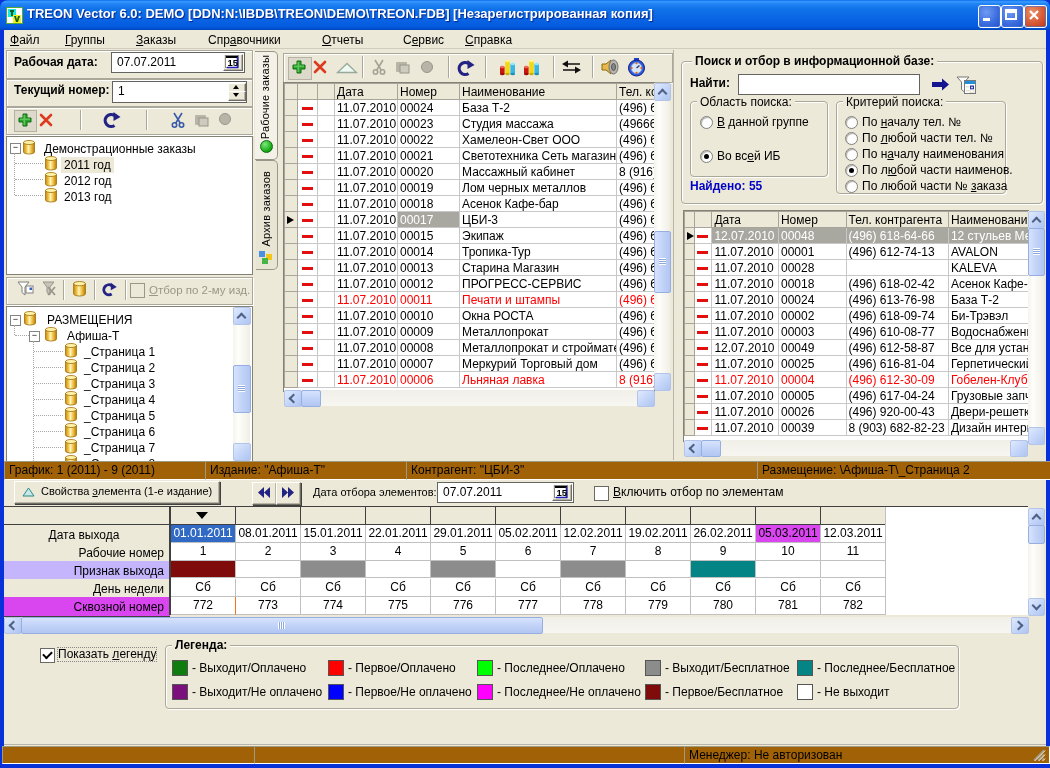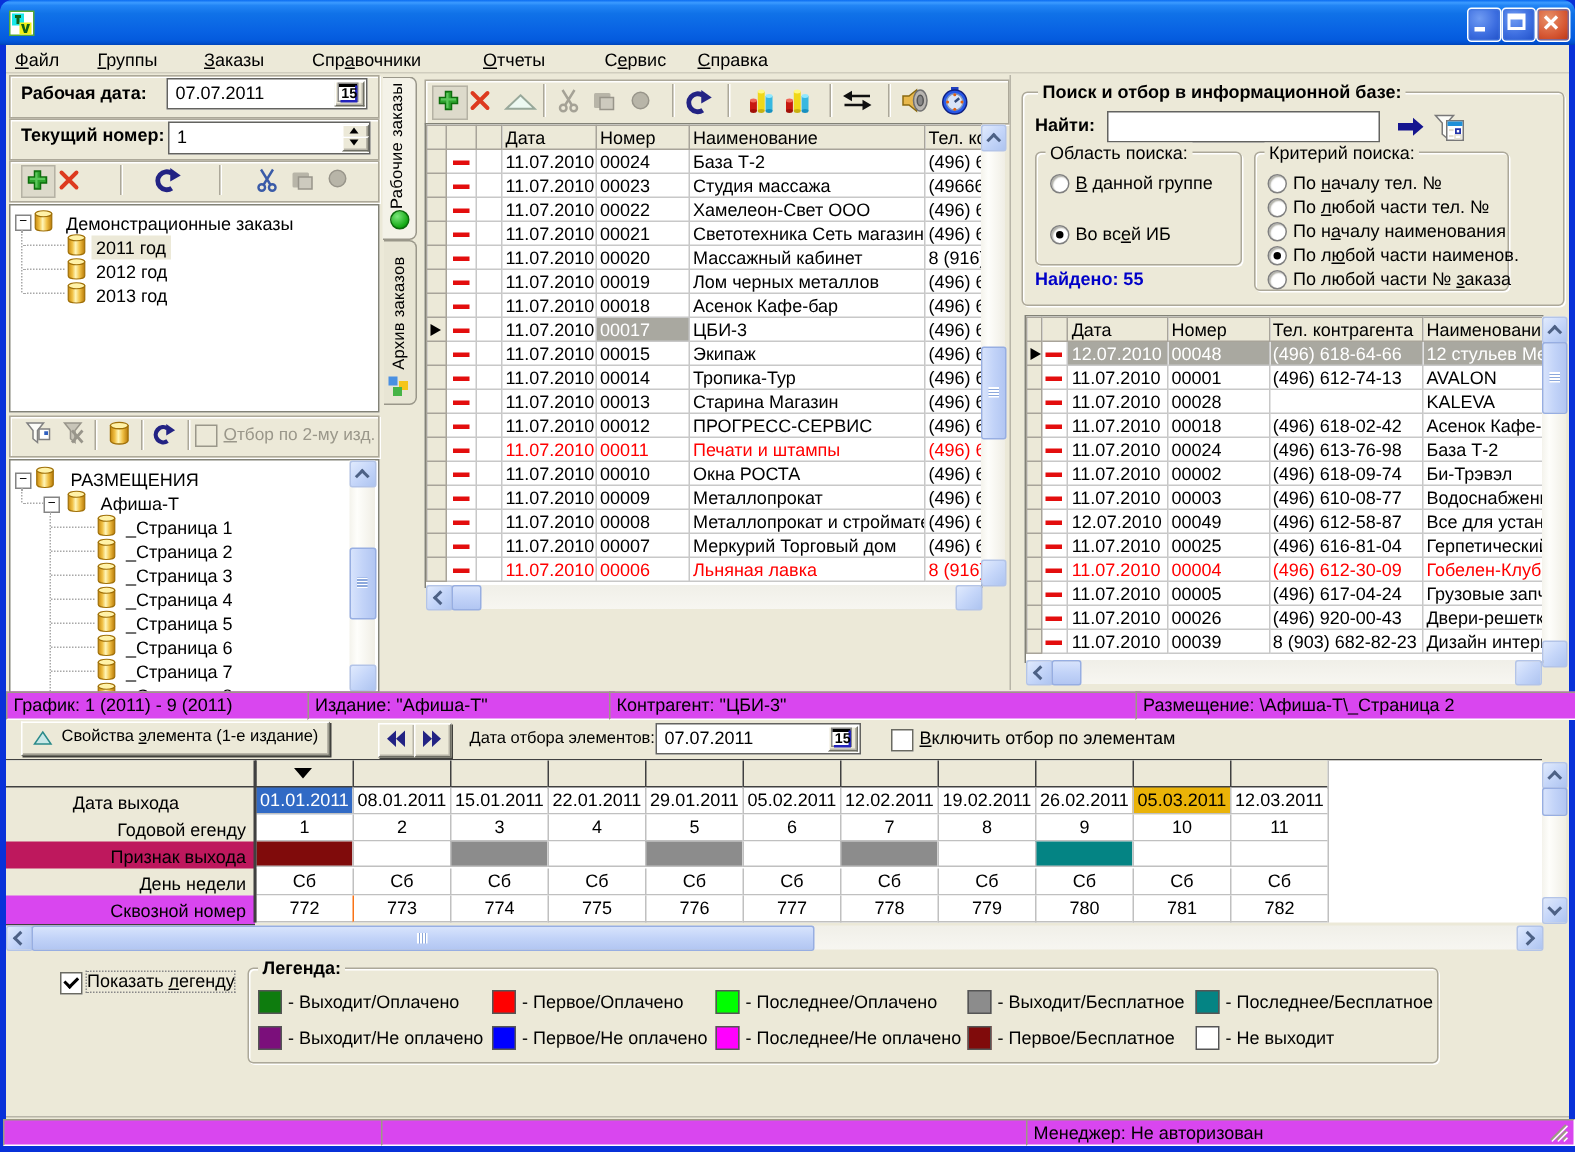--- a/index.html
+++ b/index.html
@@ -43,21 +43,21 @@
 .ti{position:absolute;white-space:nowrap;font-size:12px;}
 .pm{position:absolute;width:9px;height:9px;background:#fff;border:1px solid #848484;font-size:9px;line-height:7px;text-align:center;color:#000;}
 svg{position:absolute;overflow:visible;}
 .vtext{writing-mode:vertical-rl;transform:rotate(180deg);font-size:11px;white-space:nowrap;letter-spacing:0.2px;}
 .btn{background:#ECE9D8;border:1px solid #fff;border-right-color:#6E6E64;border-bottom-color:#6E6E64;box-shadow:inset -1px -1px 0 #B8B5A8;}
 .radio{width:11px;height:11px;border-radius:50%;background:#fff;border:1px solid #808080;box-shadow:inset 1px 1px 1px #B0B0A8;}
 .radio.sel::after{content:"";position:absolute;left:3px;top:3px;width:5px;height:5px;border-radius:50%;background:#000;}
 .rowptr{display:inline-block;width:0;height:0;border-top:4px solid transparent;border-bottom:4px solid transparent;border-left:7px solid #000;vertical-align:middle;}
 .chk{width:13px;height:13px;background:#fff;border:1px solid #6A6A62;}
 .chk::after{content:"";position:absolute;left:2px;top:2px;width:7px;height:4px;border-left:2px solid #000;border-bottom:2px solid #000;transform:rotate(-45deg);}
-.sunkp{background:#d946ef;border:1px solid #9D9A84;border-right-color:#fff;border-bottom-color:#fff;padding:1px 0 0 4px;white-space:nowrap;overflow:hidden;}
+.sunkp{background:#a16207;border:1px solid #9D9A84;border-right-color:#fff;border-bottom-color:#fff;padding:1px 0 0 4px;white-space:nowrap;overflow:hidden;}
 .btn2{background:#ECE9D8;border:1px solid #fff;border-right-color:#6E6E64;border-bottom-color:#6E6E64;box-shadow:inset -1px -1px 0 #B8B5A8, 1px 1px 0 #40403c;}
 .gl{position:absolute;width:14px;height:14px;border:1px solid #555;}
 .gll{position:absolute;white-space:nowrap;}
 .sbtn::after{content:"";position:absolute;width:0;height:0;}
 .up::after{left:4px;top:6px;width:5px;height:5px;border-left:2px solid #4D6185;border-top:2px solid #4D6185;transform:rotate(45deg);}
 .dn::after{left:4px;top:3px;width:5px;height:5px;border-right:2px solid #4D6185;border-bottom:2px solid #4D6185;transform:rotate(45deg);}
 .lf::after{left:5px;top:4px;width:5px;height:5px;border-left:2px solid #4D6185;border-bottom:2px solid #4D6185;transform:rotate(45deg);}
 .rt::after{left:3px;top:4px;width:5px;height:5px;border-right:2px solid #4D6185;border-top:2px solid #4D6185;transform:rotate(45deg);}
 .grip{position:absolute;left:4px;width:7px;height:7px;background:repeating-linear-gradient(180deg,#fff 0 1px,#8CA8DC 1px 2px);}
 .griph{position:absolute;top:4px;width:7px;height:7px;background:repeating-linear-gradient(90deg,#fff 0 1px,#8CA8DC 1px 2px);}
@@ -81,20 +81,21 @@
 </svg>
 <div id="win">
  <div id="titlebar" class="abs"></div>
  <svg class="abs" style="left:6px;top:7px" width="17" height="17" viewBox="0 0 17 17">
   <rect x="0.5" y="0.5" width="16" height="16" fill="#fff" stroke="#56A836"></rect>
   <rect x="2" y="2" width="8" height="8" fill="#18E8E8"></rect>
   <path d="M4 3h4v2h-1v4h-2v-4h-1z" fill="#106018"></path>
   <rect x="7" y="8" width="8" height="8" fill="#F2F215"></rect>
   <path d="M8 9l2 6h2l2-6h-2l-1 4l-1-4z" fill="#106018"></path>
  </svg>
+ <div id="titletext" class="abs lbl">TREON Vector 6.0: DEMO [DDN:N:\IBDB\TREON\DEMO\TREON.FDB] [Незарегистрированная копия]</div>
  <div class="abs tbtn b" style="left:978px">
       <svg width="19" height="19" viewBox="0 0 19 19">
         <rect x="4" y="12" width="7" height="3" fill="#fff"></rect>
       </svg>
     </div>
  <div class="abs tbtn b" style="left:1001px">
       <svg width="19" height="19" viewBox="0 0 19 19">
         <rect x="4" y="4" width="10" height="9" fill="none" stroke="#fff" stroke-width="2"></rect>
         <rect x="4" y="4" width="10" height="3" fill="#fff"></rect>
       </svg>
@@ -796,34 +797,34 @@
   <div class="abs" style="left:365px;top:507px;width:64px;height:17px;background:#ECE9D8;border-left:1px solid #404040;border-bottom:2px solid #404040"></div>
   <div class="abs" style="left:430px;top:507px;width:64px;height:17px;background:#ECE9D8;border-left:1px solid #404040;border-bottom:2px solid #404040"></div>
   <div class="abs" style="left:495px;top:507px;width:64px;height:17px;background:#ECE9D8;border-left:1px solid #404040;border-bottom:2px solid #404040"></div>
   <div class="abs" style="left:560px;top:507px;width:64px;height:17px;background:#ECE9D8;border-left:1px solid #404040;border-bottom:2px solid #404040"></div>
   <div class="abs" style="left:625px;top:507px;width:64px;height:17px;background:#ECE9D8;border-left:1px solid #404040;border-bottom:2px solid #404040"></div>
   <div class="abs" style="left:690px;top:507px;width:64px;height:17px;background:#ECE9D8;border-left:1px solid #404040;border-bottom:2px solid #404040"></div>
   <div class="abs" style="left:755px;top:507px;width:64px;height:17px;background:#ECE9D8;border-left:1px solid #404040;border-bottom:2px solid #404040"></div>
   <div class="abs" style="left:820px;top:507px;width:64px;height:17px;background:#ECE9D8;border-left:1px solid #404040;border-bottom:2px solid #404040"></div>
   <div class="abs arrow" style="left:196px;top:512px;border-left:6px solid transparent;border-right:6px solid transparent;border-top:7px solid #000"></div>
   <div class="abs" style="left:4px;top:525px;width:160px;height:16px;background:#ECE9D8;border-bottom:1px solid #404040;text-align:center;padding:3px 6px 0 0;font-size:12px">Дата выхода</div>
-  <div class="abs" style="left:4px;top:543px;width:160px;height:16px;background:#ECE9D8;border-bottom:1px solid #404040;text-align:right;padding:3px 6px 0 0;font-size:12px">Годовой егенду</div>
-  <div class="abs" style="left:4px;top:561px;width:160px;height:16px;background:#be185d;border-bottom:1px solid #404040;text-align:right;padding:3px 6px 0 0;font-size:12px">Признак выхода</div>
+  <div class="abs" style="left:4px;top:543px;width:160px;height:16px;background:#ECE9D8;border-bottom:1px solid #404040;text-align:right;padding:3px 6px 0 0;font-size:12px">Рабочие номер</div>
+  <div class="abs" style="left:4px;top:561px;width:160px;height:16px;background:#c4b5fd;border-bottom:1px solid #404040;text-align:right;padding:3px 6px 0 0;font-size:12px">Признак выхода</div>
   <div class="abs" style="left:4px;top:579px;width:160px;height:16px;background:#ECE9D8;border-bottom:1px solid #404040;text-align:right;padding:3px 6px 0 0;font-size:12px">День недели</div>
   <div class="abs" style="left:4px;top:597px;width:160px;height:16px;background:#d946ef;border-bottom:1px solid #404040;text-align:right;padding:3px 6px 0 0;font-size:12px">Сквозной номер</div>
   <div class="abs" style="left:170px;top:525px;width:64px;height:16px;background:#316AC5;color:#fff;border-left:1px solid #C0C0C0;border-bottom:1px solid #C0C0C0;text-align:center;font-size:12px;padding-top:1px">01.01.2011</div>
   <div class="abs" style="left:235px;top:525px;width:64px;height:16px;background:#fff;color:#000;border-left:1px solid #C0C0C0;border-bottom:1px solid #C0C0C0;text-align:center;font-size:12px;padding-top:1px">08.01.2011</div>
   <div class="abs" style="left:300px;top:525px;width:64px;height:16px;background:#fff;color:#000;border-left:1px solid #C0C0C0;border-bottom:1px solid #C0C0C0;text-align:center;font-size:12px;padding-top:1px">15.01.2011</div>
   <div class="abs" style="left:365px;top:525px;width:64px;height:16px;background:#fff;color:#000;border-left:1px solid #C0C0C0;border-bottom:1px solid #C0C0C0;text-align:center;font-size:12px;padding-top:1px">22.01.2011</div>
   <div class="abs" style="left:430px;top:525px;width:64px;height:16px;background:#fff;color:#000;border-left:1px solid #C0C0C0;border-bottom:1px solid #C0C0C0;text-align:center;font-size:12px;padding-top:1px">29.01.2011</div>
   <div class="abs" style="left:495px;top:525px;width:64px;height:16px;background:#fff;color:#000;border-left:1px solid #C0C0C0;border-bottom:1px solid #C0C0C0;text-align:center;font-size:12px;padding-top:1px">05.02.2011</div>
   <div class="abs" style="left:560px;top:525px;width:64px;height:16px;background:#fff;color:#000;border-left:1px solid #C0C0C0;border-bottom:1px solid #C0C0C0;text-align:center;font-size:12px;padding-top:1px">12.02.2011</div>
   <div class="abs" style="left:625px;top:525px;width:64px;height:16px;background:#fff;color:#000;border-left:1px solid #C0C0C0;border-bottom:1px solid #C0C0C0;text-align:center;font-size:12px;padding-top:1px">19.02.2011</div>
   <div class="abs" style="left:690px;top:525px;width:64px;height:16px;background:#fff;color:#000;border-left:1px solid #C0C0C0;border-bottom:1px solid #C0C0C0;text-align:center;font-size:12px;padding-top:1px">26.02.2011</div>
-  <div class="abs" style="left:755px;top:525px;width:64px;height:16px;background:#eab308;color:#000;border-left:1px solid #C0C0C0;border-bottom:1px solid #C0C0C0;text-align:center;font-size:12px;padding-top:1px">05.03.2011</div>
+  <div class="abs" style="left:755px;top:525px;width:64px;height:16px;background:#d946ef;color:#000;border-left:1px solid #C0C0C0;border-bottom:1px solid #C0C0C0;text-align:center;font-size:12px;padding-top:1px">05.03.2011</div>
   <div class="abs" style="left:820px;top:525px;width:64px;height:16px;background:#fff;color:#000;border-left:1px solid #C0C0C0;border-bottom:1px solid #C0C0C0;text-align:center;font-size:12px;padding-top:1px">12.03.2011</div>
   <div class="abs" style="left:170px;top:543px;width:64px;height:16px;background:#fff;color:#000;border-left:1px solid #C0C0C0;border-bottom:1px solid #C0C0C0;text-align:center;font-size:12px;padding-top:1px">1</div>
   <div class="abs" style="left:235px;top:543px;width:64px;height:16px;background:#fff;color:#000;border-left:1px solid #C0C0C0;border-bottom:1px solid #C0C0C0;text-align:center;font-size:12px;padding-top:1px">2</div>
   <div class="abs" style="left:300px;top:543px;width:64px;height:16px;background:#fff;color:#000;border-left:1px solid #C0C0C0;border-bottom:1px solid #C0C0C0;text-align:center;font-size:12px;padding-top:1px">3</div>
   <div class="abs" style="left:365px;top:543px;width:64px;height:16px;background:#fff;color:#000;border-left:1px solid #C0C0C0;border-bottom:1px solid #C0C0C0;text-align:center;font-size:12px;padding-top:1px">4</div>
   <div class="abs" style="left:430px;top:543px;width:64px;height:16px;background:#fff;color:#000;border-left:1px solid #C0C0C0;border-bottom:1px solid #C0C0C0;text-align:center;font-size:12px;padding-top:1px">5</div>
   <div class="abs" style="left:495px;top:543px;width:64px;height:16px;background:#fff;color:#000;border-left:1px solid #C0C0C0;border-bottom:1px solid #C0C0C0;text-align:center;font-size:12px;padding-top:1px">6</div>
   <div class="abs" style="left:560px;top:543px;width:64px;height:16px;background:#fff;color:#000;border-left:1px solid #C0C0C0;border-bottom:1px solid #C0C0C0;text-align:center;font-size:12px;padding-top:1px">7</div>
   <div class="abs" style="left:625px;top:543px;width:64px;height:16px;background:#fff;color:#000;border-left:1px solid #C0C0C0;border-bottom:1px solid #C0C0C0;text-align:center;font-size:12px;padding-top:1px">8</div>
   <div class="abs" style="left:690px;top:543px;width:64px;height:16px;background:#fff;color:#000;border-left:1px solid #C0C0C0;border-bottom:1px solid #C0C0C0;text-align:center;font-size:12px;padding-top:1px">9</div>

